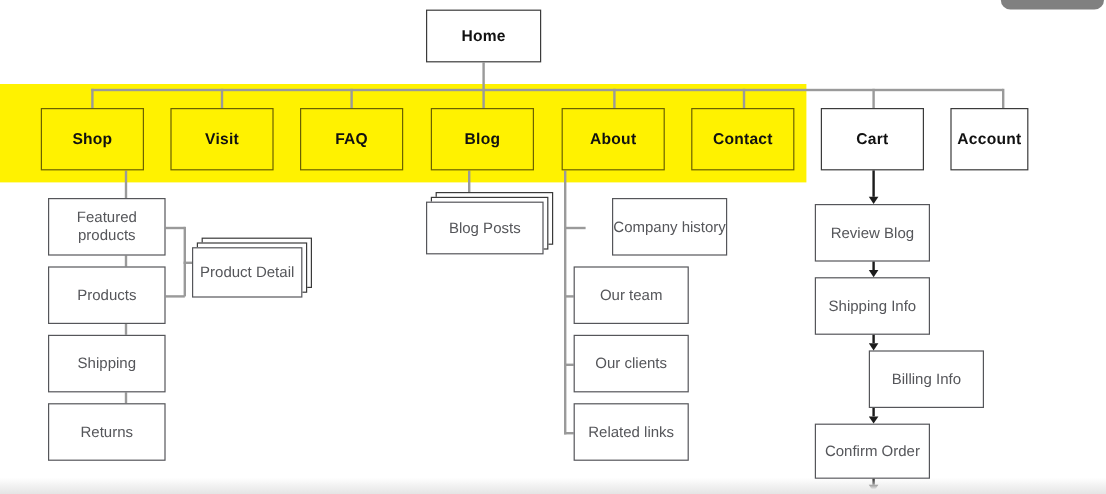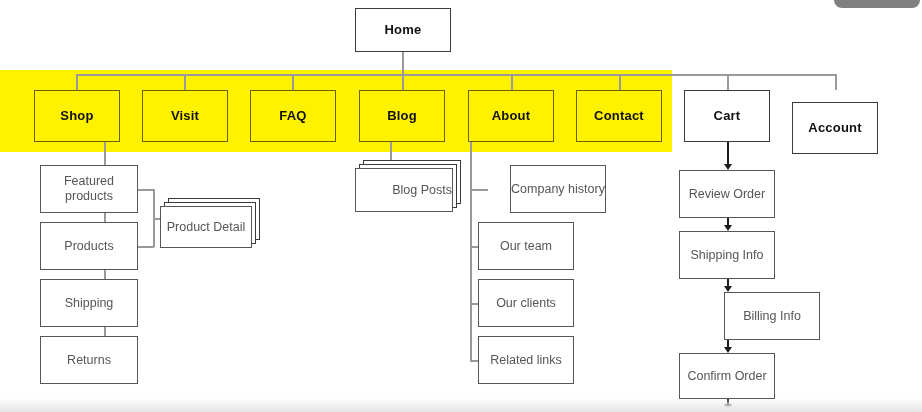--- a/index.html
+++ b/index.html
@@ -139,21 +139,21 @@
   </div>
   <div class="node node-top hl" style="left:468px;top:90px;width:86px;height:52px;">
     <span>About</span>
   </div>
   <div class="node node-top hl" style="left:576px;top:90px;width:86px;height:52px;">
     <span>Contact</span>
   </div>
   <div class="node node-top" style="left:684px;top:90px;width:86px;height:52px;">
     <span>Cart</span>
   </div>
-  <div class="node node-top" style="left:792px;top:90px;width:86px;height:52px;margin-top:12px;">
+  <div class="node node-top" style="left:792px;top:90px;width:65px;height:52px;">
     <span>Account</span>
   </div>
 
   <div class="line" style="left:104px;top:142px;width:1.5px;height:220px;"></div>
 
   <div class="line" style="left:104px;top:189px;width:18px;height:1.5px;"></div>
   <div class="line" style="left:104px;top:246px;width:18px;height:1.5px;"></div>
   <div class="line" style="left:104px;top:303px;width:18px;height:1.5px;"></div>
   <div class="line" style="left:104px;top:360px;width:18px;height:1.5px;"></div>
 
@@ -181,21 +181,21 @@
     <div class="sheet s3" style="width:92px;height:42px;">
       <span>Product Detail</span>
     </div>
   </div>
 
   <div class="line" style="left:390px;top:142px;width:1.5px;height:26px;"></div>
 
   <div class="stack" style="left:355px;top:160px;width:110px;height:52px;">
     <div class="sheet s1" style="width:98px;height:44px;"></div>
     <div class="sheet s2" style="width:98px;height:44px;"></div>
-    <div class="sheet s3" style="width:98px;height:44px;justify-content:flex-end;">
+    <div class="sheet s3" style="width:98px;height:44px;">
       <span>Blog Posts</span>
     </div>
   </div>
 
   <div class="line" style="left:470px;top:142px;width:1.5px;height:220px;"></div>
   <div class="line" style="left:470px;top:189px;width:18px;height:1.5px;"></div>
   <div class="line" style="left:470px;top:246px;width:18px;height:1.5px;"></div>
   <div class="line" style="left:470px;top:303px;width:18px;height:1.5px;"></div>
   <div class="line" style="left:470px;top:360px;width:18px;height:1.5px;"></div>
 
@@ -210,21 +210,21 @@
   </div>
   <div class="node node-sub" style="left:478px;top:336px;width:96px;height:48px;">
     <span>Related links</span>
   </div>
 
   <div class="arrow" style="left:727px;top:142px;">
     <div class="shaft" style="height:22px;"></div>
     <div class="head" style="top:22px;"></div>
   </div>
   <div class="node node-sub" style="left:679px;top:170px;width:96px;height:48px;">
-    <span>Review Order</span>
+    <span>Review Blog</span>
   </div>
 
   <div class="arrow" style="left:727px;top:218px;">
     <div class="shaft" style="height:7px;"></div>
     <div class="head" style="top:7px;"></div>
   </div>
   <div class="node node-sub" style="left:679px;top:231px;width:96px;height:48px;">
     <span>Shipping Info</span>
   </div>
 

